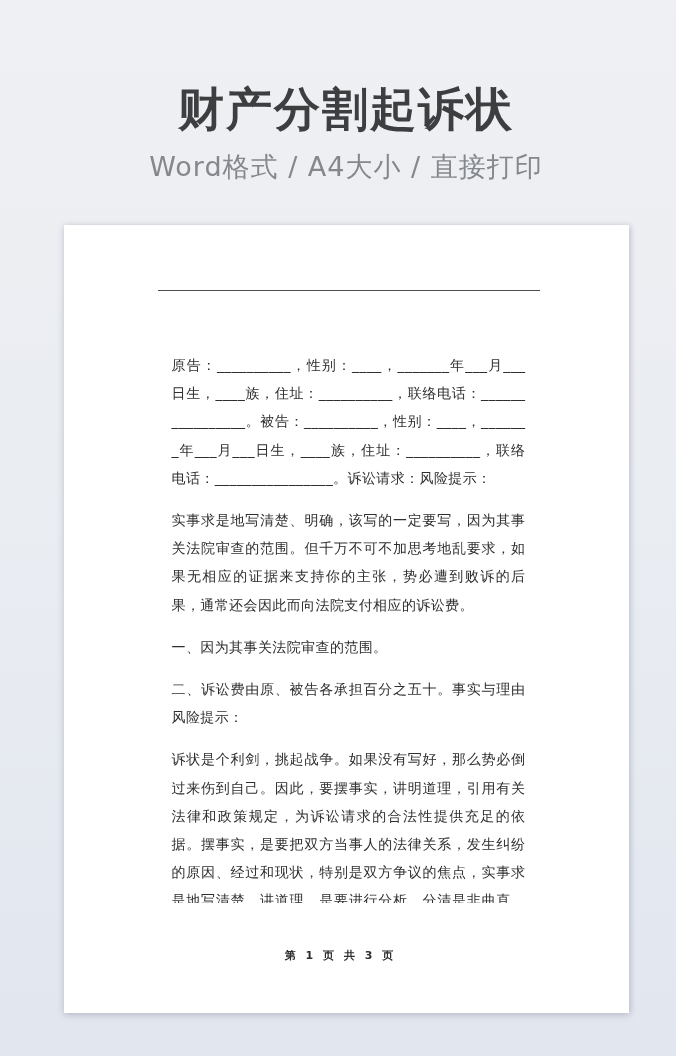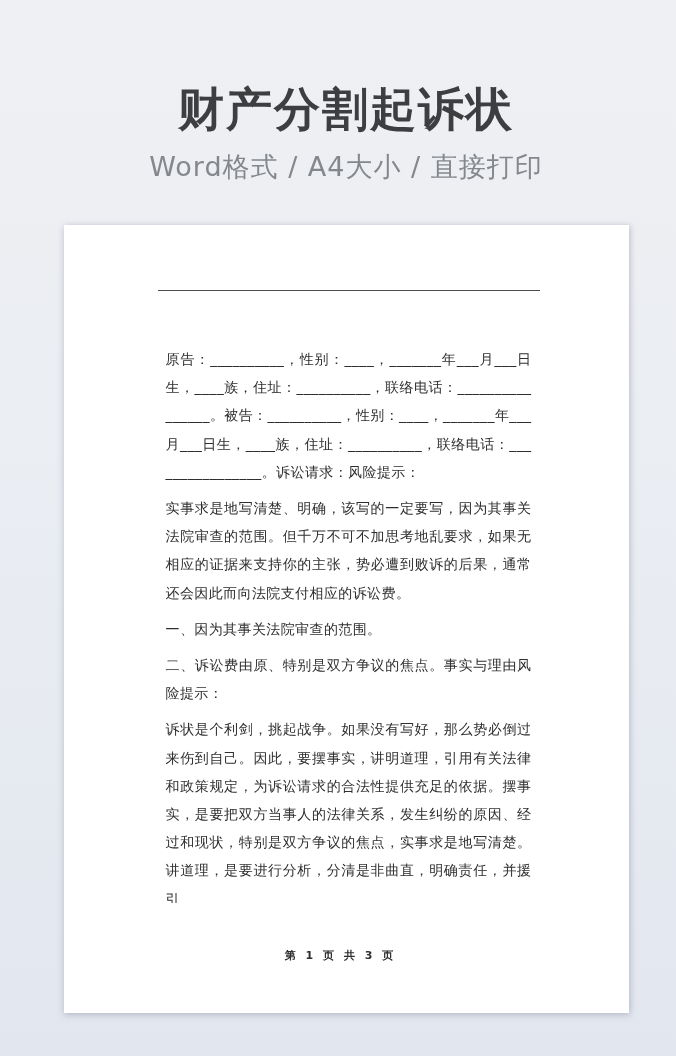--- a/index.html
+++ b/index.html
@@ -63,21 +63,21 @@
   .doc-body {
     margin-top: 38px;
     font-size: 14px;
     color: #2e2e2e;
     line-height: 28.2px;
     text-align: justify;
     letter-spacing: 0.4px;
     overflow: hidden;
     max-height: 566px;
   }
-  .doc-body p.para { margin: 0; word-break: break-all; }
+  .doc-body p.para { margin: 6px; word-break: break-all; }
   .doc-footer {
     position: absolute;
     left: 0;
     right: 16px;
     bottom: 46px;
     text-align: center;
     font-size: 11px;
     font-weight: bold;
     color: #2e2e2e;
     letter-spacing: 3px;
@@ -93,20 +93,20 @@
     <div class="promo-subtitle">Word格式 / A4大小 / 直接打印</div>
   </div>
 
   <div class="paper">
     <div class="paper-inner">
       <hr class="doc-rule">
       <div class="doc-body">
           <p class="para">原告：__________，性别：____，_______年___月___日生，____族，住址：__________，联络电话：________________。被告：__________，性别：____，_______年___月___日生，____族，住址：__________，联络电话：________________。诉讼请求：风险提示：</p>
           <p class="para">实事求是地写清楚、明确，该写的一定要写，因为其事关法院审查的范围。但千万不可不加思考地乱要求，如果无相应的证据来支持你的主张，势必遭到败诉的后果，通常还会因此而向法院支付相应的诉讼费。</p>
           <p class="para">一、因为其事关法院审查的范围。</p>
-          <p class="para">二、诉讼费由原、特别是双方争议的焦点。事实与理由风险提示：</p>
+          <p class="para">二、诉讼费由原、被告各承担百分之五十。事实与理由风险提示：</p>
           <p class="para">诉状是个利剑，挑起战争。如果没有写好，那么势必倒过来伤到自己。因此，要摆事实，讲明道理，引用有关法律和政策规定，为诉讼请求的合法性提供充足的依据。摆事实，是要把双方当事人的法律关系，发生纠纷的原因、经过和现状，特别是双方争议的焦点，实事求是地写清楚。讲道理，是要进行分析，分清是非曲直，明确责任，并援引</p>
         </div>
       <div class="doc-footer">第 1 页 共 3 页</div>
     </div>
   </div>
 
 </div>
 
 </body></html>

